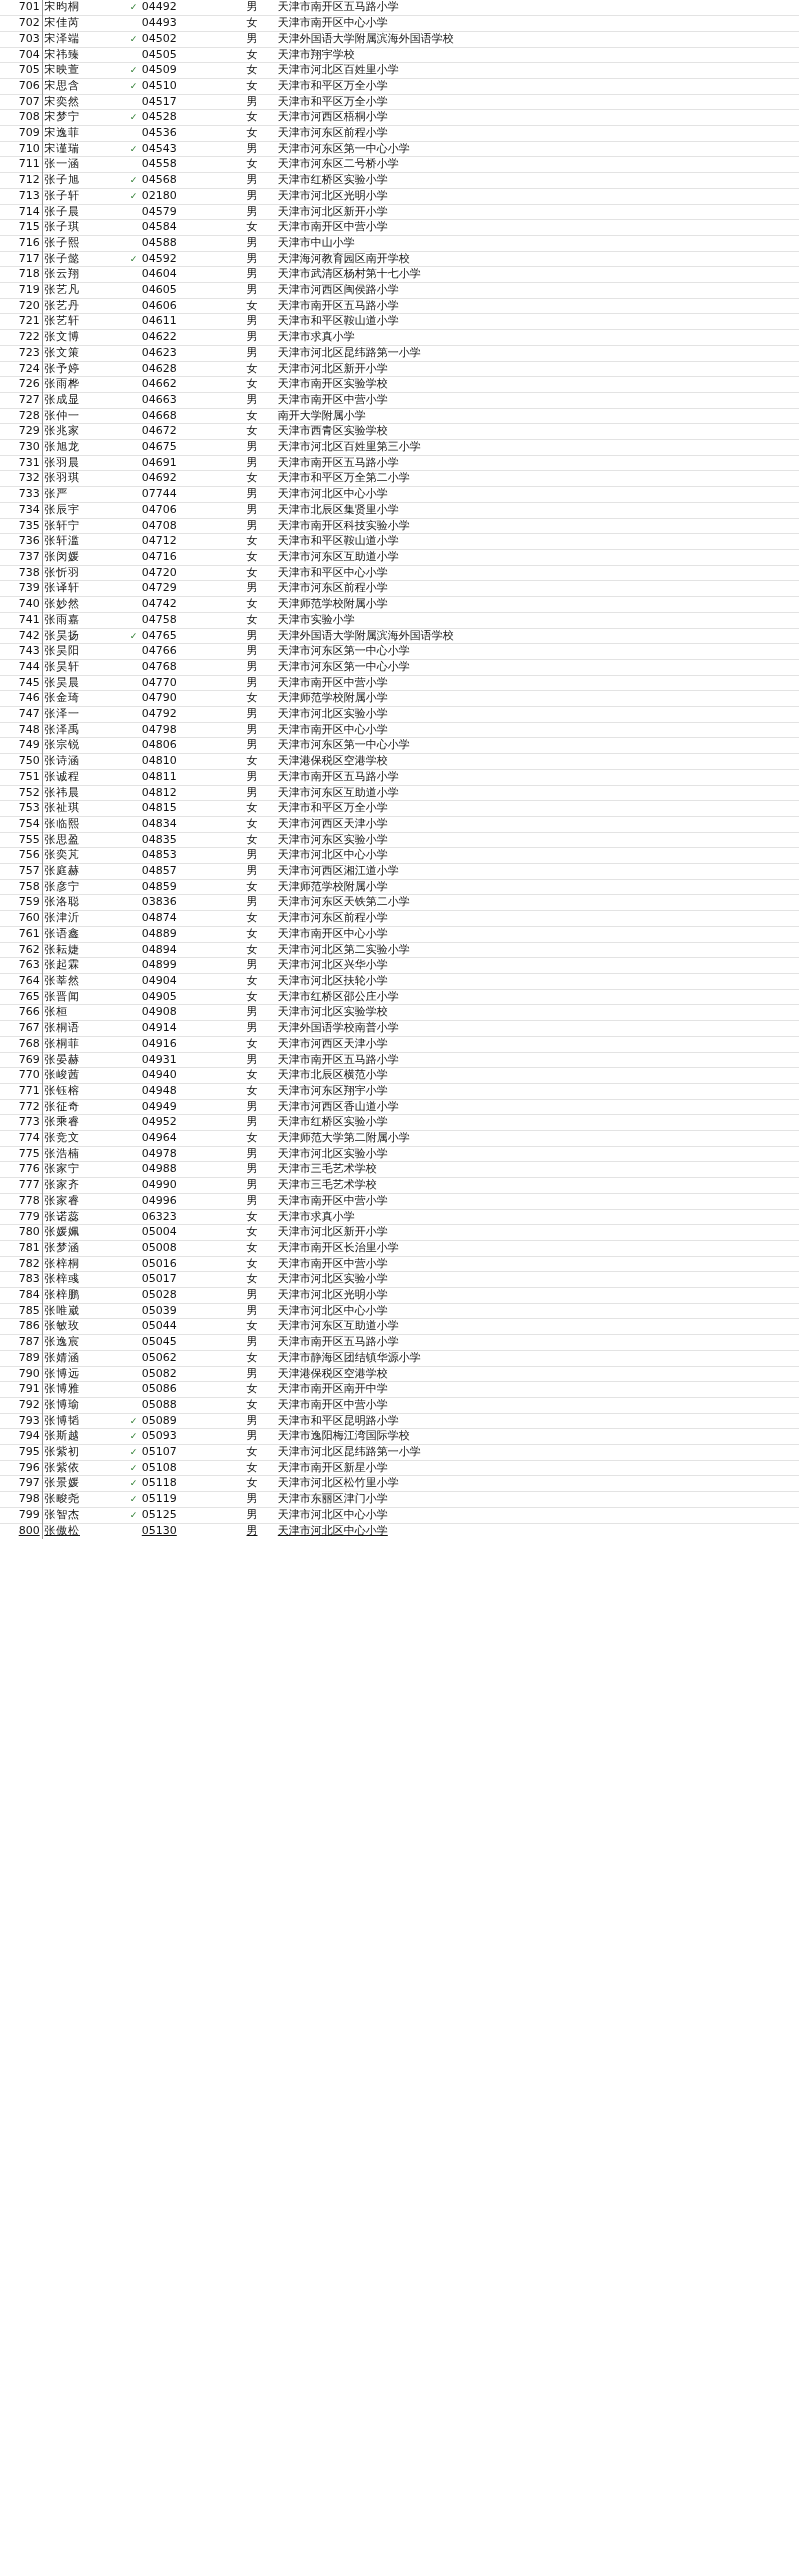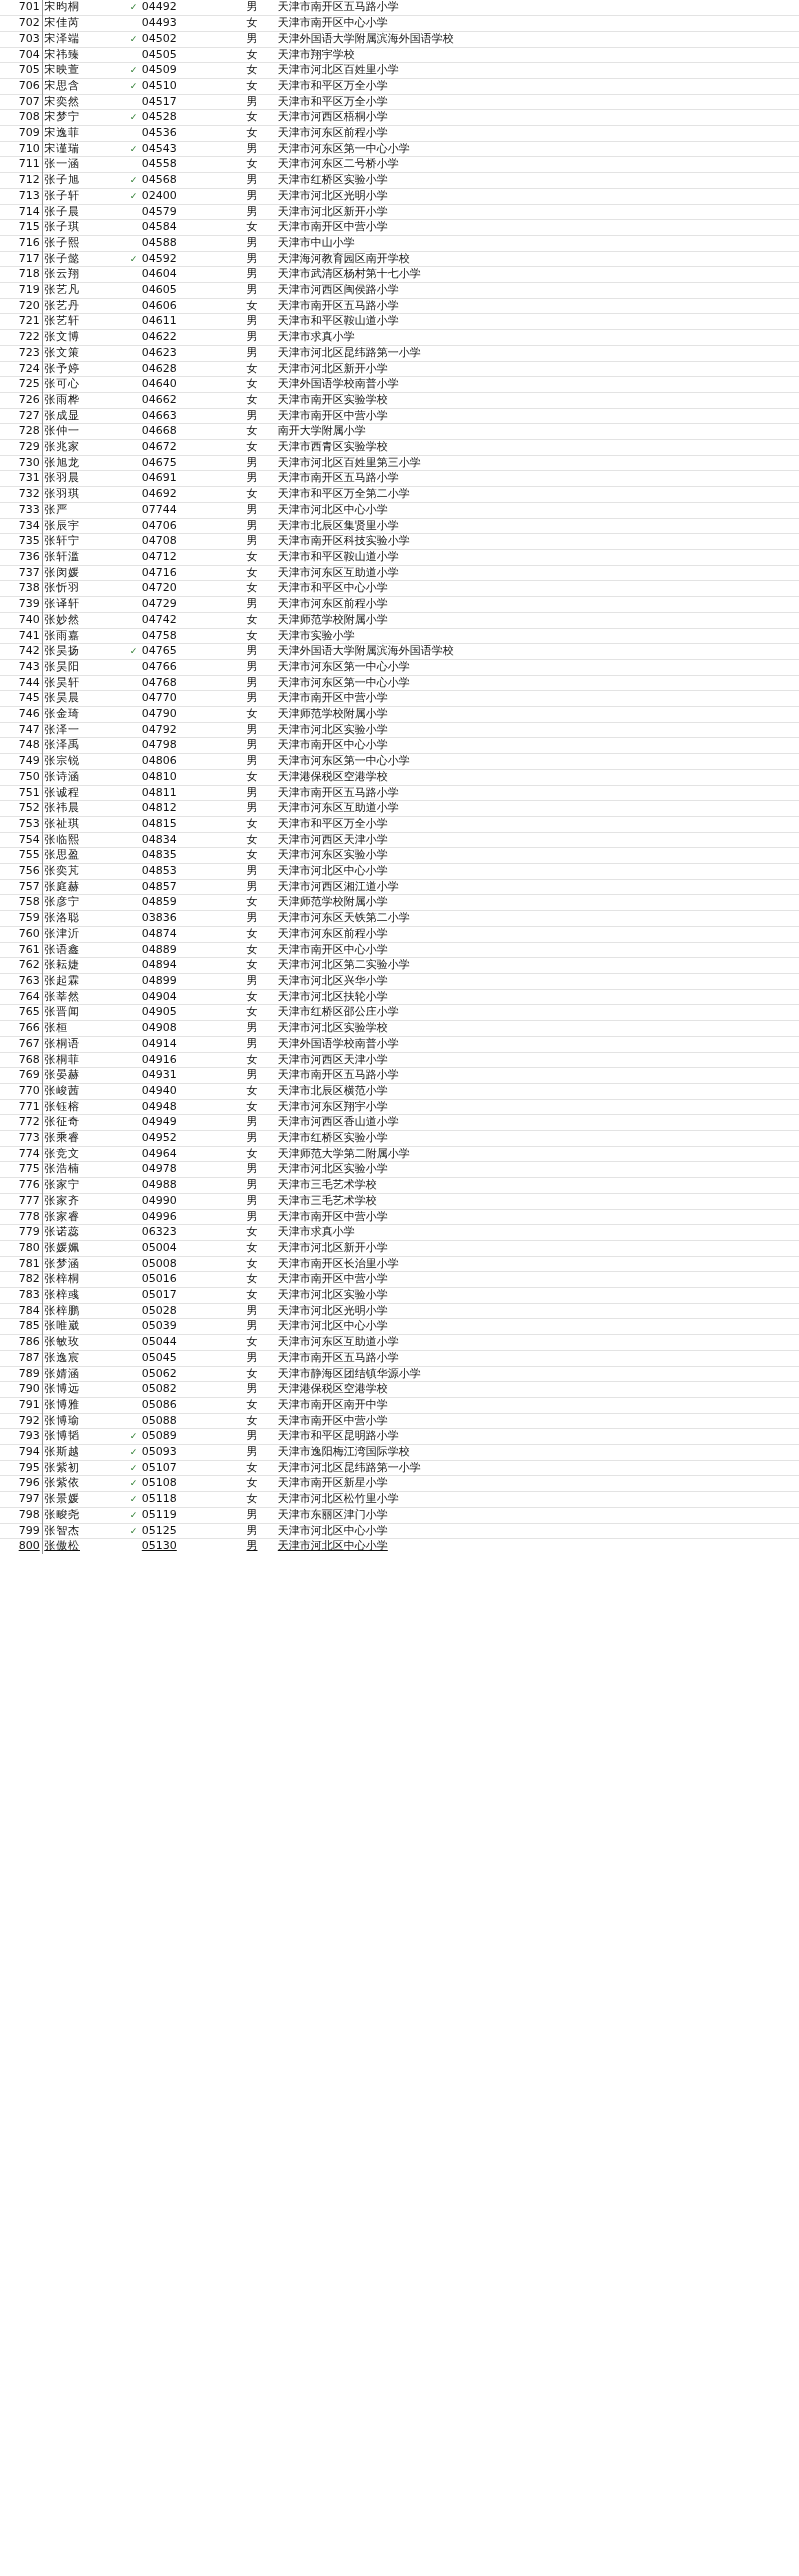--- a/index.html
+++ b/index.html
@@ -201,21 +201,21 @@
           <td class="mark">✓</td>
           <td class="code">04568</td>
           <td class="gap"></td>
           <td class="sex">男</td>
           <td class="school">天津市红桥区实验小学</td>
         </tr>
         <tr>
           <td class="index">713</td>
           <td class="name">张子轩</td>
           <td class="mark">✓</td>
-          <td class="code">02400</td>
+          <td class="code">02180</td>
           <td class="gap"></td>
           <td class="sex">男</td>
           <td class="school">天津市河北区光明小学</td>
         </tr>
         <tr>
           <td class="index">714</td>
           <td class="name">张子晨</td>
           <td class="mark"></td>
           <td class="code">04579</td>
           <td class="gap"></td>
@@ -304,29 +304,20 @@
           <td class="school">天津市河北区昆纬路第一小学</td>
         </tr>
         <tr>
           <td class="index">724</td>
           <td class="name">张予婷</td>
           <td class="mark"></td>
           <td class="code">04628</td>
           <td class="gap"></td>
           <td class="sex">女</td>
           <td class="school">天津市河北区新开小学</td>
-        </tr>
-        <tr>
-          <td class="index">725</td>
-          <td class="name">张可心</td>
-          <td class="mark"></td>
-          <td class="code">04640</td>
-          <td class="gap"></td>
-          <td class="sex">女</td>
-          <td class="school">天津外国语学校南普小学</td>
         </tr>
         <tr>
           <td class="index">726</td>
           <td class="name">张雨桦</td>
           <td class="mark"></td>
           <td class="code">04662</td>
           <td class="gap"></td>
           <td class="sex">女</td>
           <td class="school">天津市南开区实验学校</td>
         </tr>

